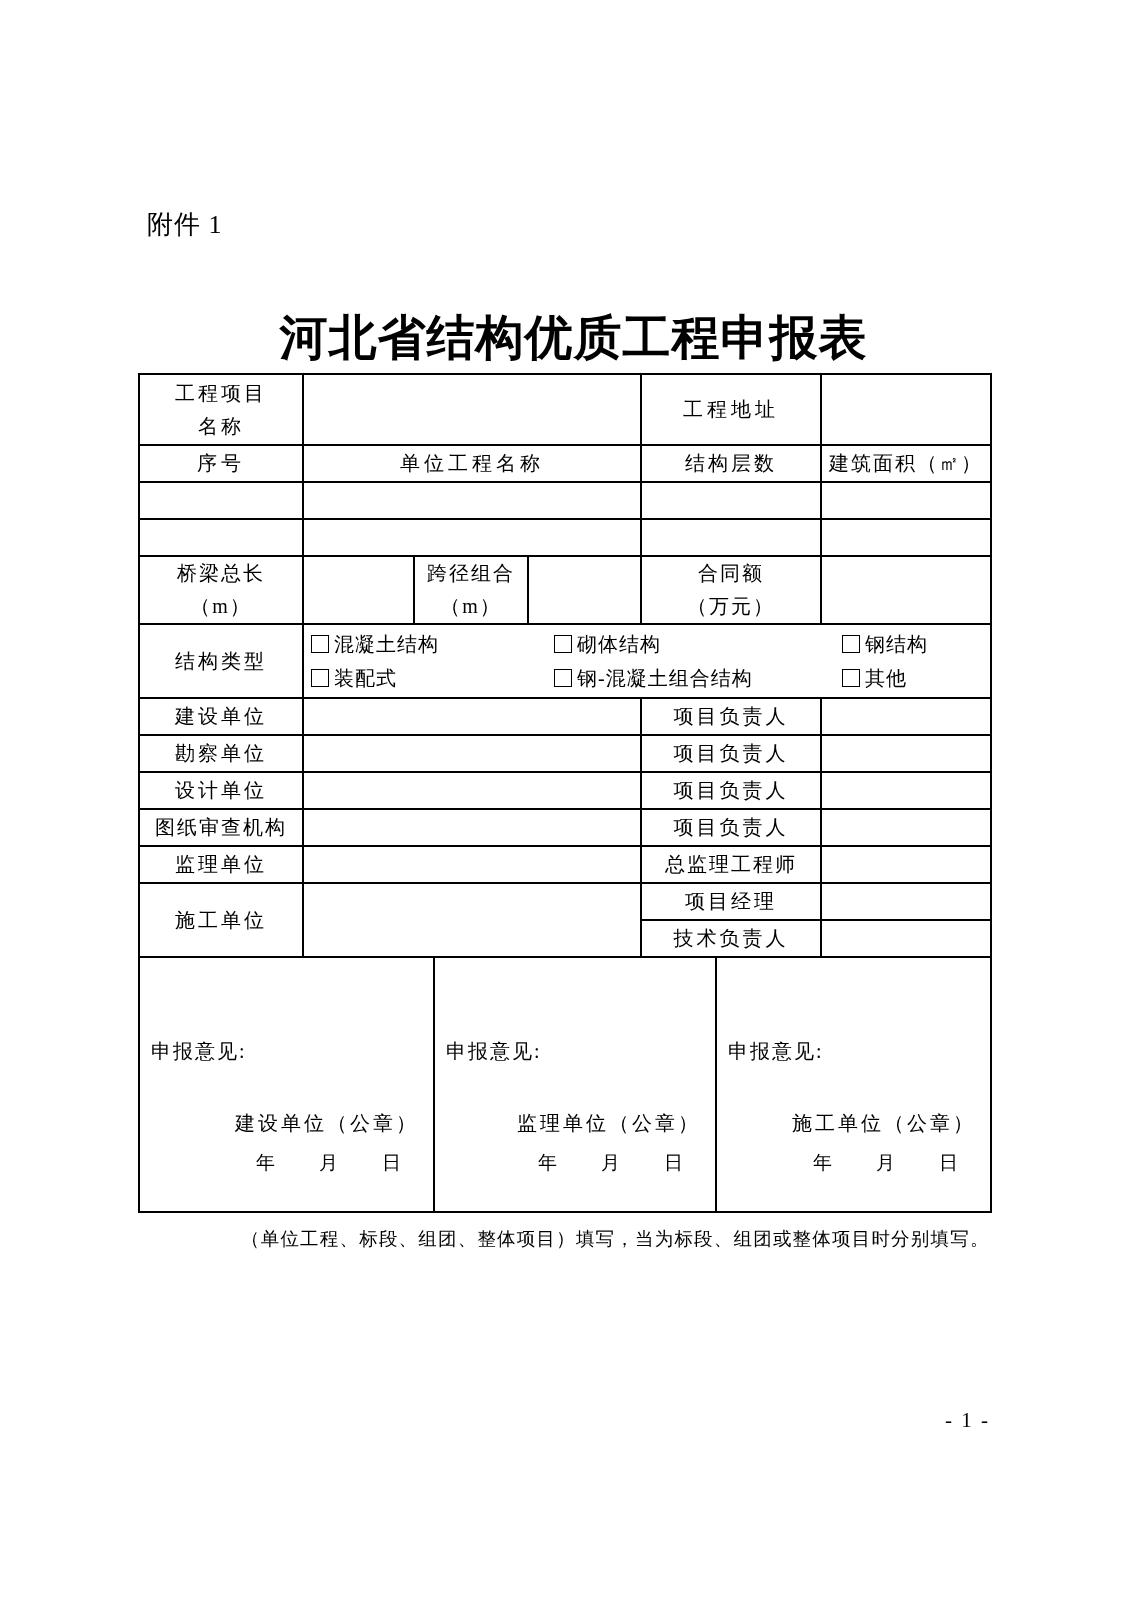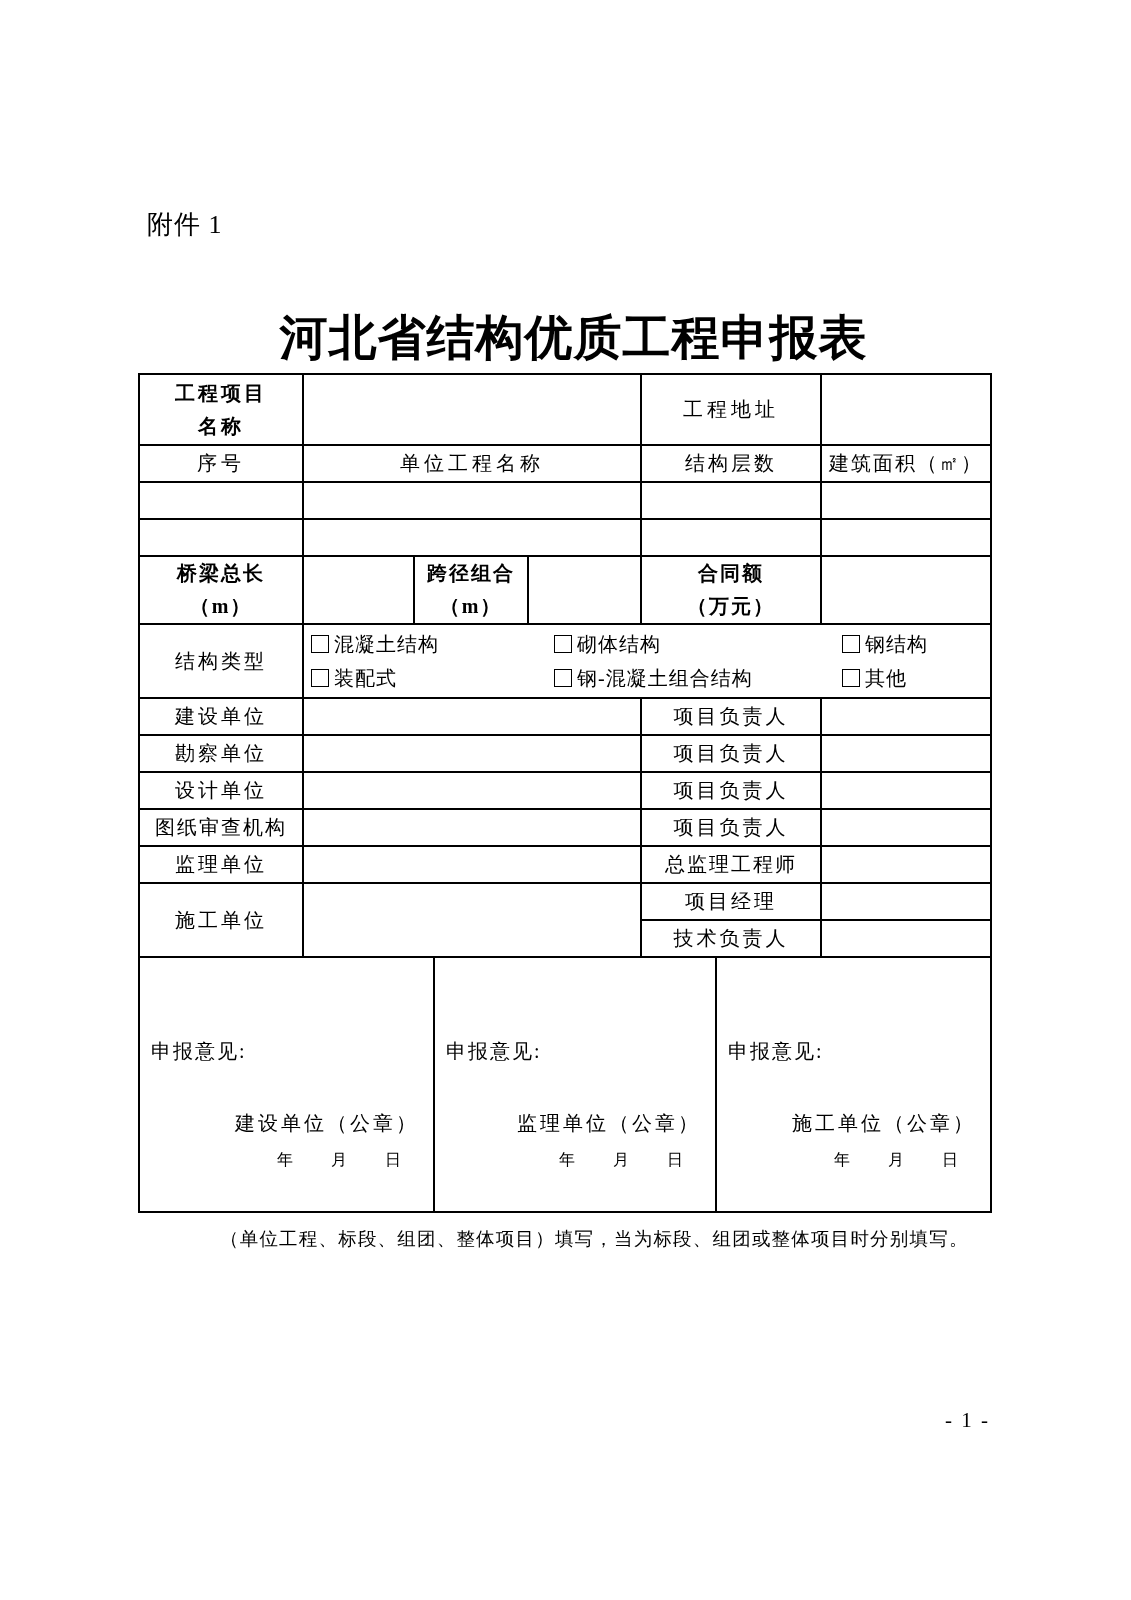--- a/index.html
+++ b/index.html
@@ -19,21 +19,21 @@
   }
   table.form{
     position:absolute;left:138px;top:373px;width:852px;
     border-collapse:collapse;table-layout:fixed;
   }
   td{
     border:2px solid #000;padding:0;
     font-size:20px;text-align:center;vertical-align:middle;
     overflow:hidden;
   }
-  .two-line div{line-height:33px;font-weight:bold;}
+  .two-line div{line-height:33px;}
   .ls2{letter-spacing:2px;}
   .ls3{letter-spacing:3px;}
   .ls4{letter-spacing:4px;}
   tr.r-name{height:71px;}
   tr.r-head{height:37px;padding-left:34px;}
   tr.r-empty{height:37px;}
   tr.r-bridge{height:57px;}
   tr.r-struct{height:72px;}
   tr.r-unit{height:37px;}
   tr.r-op{height:255px;padding-left:31px;}
@@ -43,26 +43,26 @@
   .opt.c1{width:243px;text-align:right;}
   .opt.c2{width:288px;}
   .cb{
     width:16px;height:16px;border:1.5px solid #000;
     display:inline-block;margin-right:5px;flex:none;background:#fff;
   }
   .opt span.t{letter-spacing:1px;}
   td.op{position:relative;}
   .op-label{position:absolute;left:11px;top:80px;letter-spacing:2px;font-size:20px;}
   .op-sign{position:absolute;right:14px;top:152px;letter-spacing:3px;font-size:20px;}
-  .op-date{position:absolute;right:30px;top:192px;letter-spacing:2px;font-size:16px;margin-left:20px;}
+  .op-date{position:absolute;right:30px;top:192px;letter-spacing:2px;font-size:19px;margin-left:20px;}
   .note{
     position:absolute;left:176px;top:1224px;width:820px;
     font-size:18.5px;line-height:30px;letter-spacing:1.2px;
   }
-  .note .l2{margin-left:44px;}
+  .note .l2{margin-left:65px;}
   .page-number{
     position:absolute;right:141px;top:1408px;
     font-size:21px;letter-spacing:2px;
   }
 </style>
 </head>
 <body>
 
 <div class="attachment">附件 1</div>
 

